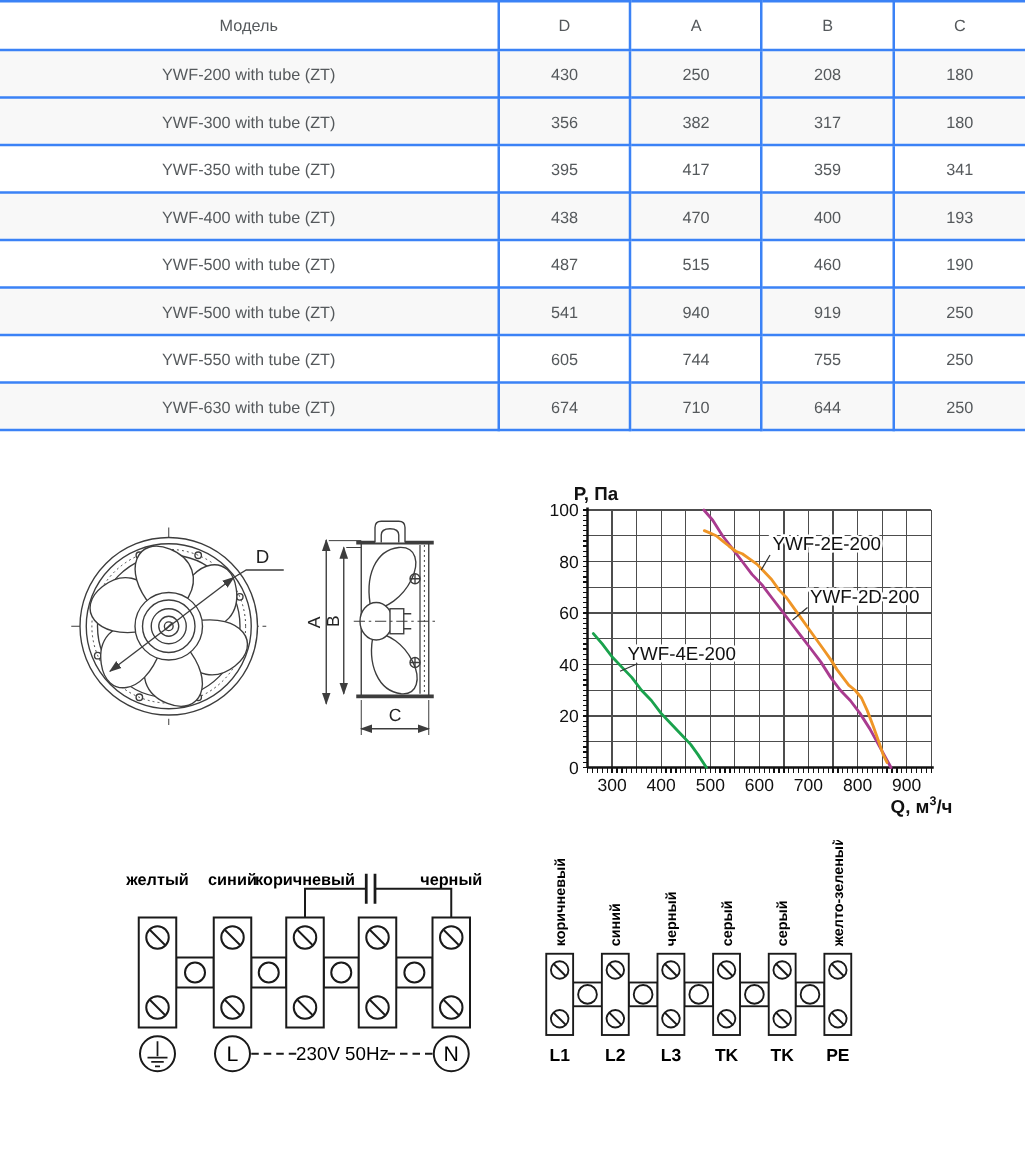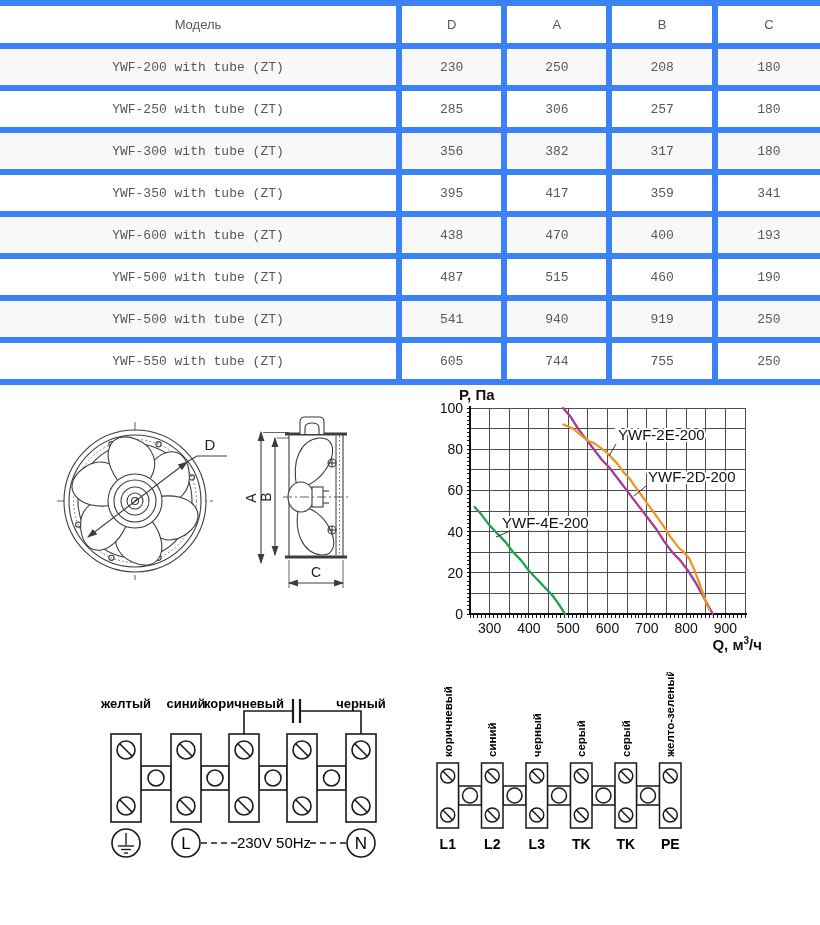--- a/index.html
+++ b/index.html
@@ -1,23 +1,23 @@
 <!DOCTYPE html>
 <html><head>
 <meta charset="utf-8">
 <style>
   html,body{margin:0;padding:0;background:#fff;}
   body{width:820px;height:925px;position:relative;font-family:"Liberation Sans",sans-serif;}
   
   .spec-table{position:absolute;left:0;top:0;width:820px;border-collapse:collapse;table-layout:fixed;
     border-top:1px solid #cfcfcf;}
-  .spec-table th,.spec-table td{border:6px solid #3b82f6;border-left:1px solid #ececec;
+  .spec-table th,.spec-table td{border:2px solid #3b82f6;border-left:1px solid #ececec;
     font-size:13px;color:#55595c;text-align:center;font-weight:400;padding:0;}
   .spec-table th{height:37px;background:#fff;}
-  .spec-table td{height:36px;font-family:Liberation Mono, monospace;}
+  .spec-table td{height:36px;}
   .spec-table tr.stripe td{background:#f8f8f8;}
   .spec-table col.c-model{width:398px;}
   .spec-table col.c-dim{width:105px;}
   .spec-table th:first-child,.spec-table td:first-child{border-left:none;}
   .spec-table th:last-child,.spec-table td:last-child{border-right:none;}
   
   .pane{position:absolute;}
   svg text{font-family:"Liberation Sans",sans-serif;}
 </style>
 </head>
@@ -36,48 +36,41 @@
       <th>Модель</th>
       <th>D</th>
       <th>A</th>
       <th>B</th>
       <th>C</th>
     </tr>
   </thead>
   <tbody id="spec-tbody">
       <tr class="stripe">
         <td>YWF-200 with tube (ZT)</td>
-        <td>230</td>
+        <td>430</td>
         <td>250</td>
         <td>208</td>
-        <td>180</td>
-      </tr>
-      <tr>
-        <td>YWF-250 with tube (ZT)</td>
-        <td>285</td>
-        <td>306</td>
-        <td>257</td>
         <td>180</td>
       </tr>
       <tr class="stripe">
         <td>YWF-300 with tube (ZT)</td>
         <td>356</td>
         <td>382</td>
         <td>317</td>
         <td>180</td>
       </tr>
       <tr>
         <td>YWF-350 with tube (ZT)</td>
         <td>395</td>
         <td>417</td>
         <td>359</td>
         <td>341</td>
       </tr>
       <tr class="stripe">
-        <td>YWF-600 with tube (ZT)</td>
+        <td>YWF-400 with tube (ZT)</td>
         <td>438</td>
         <td>470</td>
         <td>400</td>
         <td>193</td>
       </tr>
       <tr>
         <td>YWF-500 with tube (ZT)</td>
         <td>487</td>
         <td>515</td>
         <td>460</td>
@@ -88,20 +81,27 @@
         <td>541</td>
         <td>940</td>
         <td>919</td>
         <td>250</td>
       </tr>
       <tr>
         <td>YWF-550 with tube (ZT)</td>
         <td>605</td>
         <td>744</td>
         <td>755</td>
+        <td>250</td>
+      </tr>
+      <tr class="stripe">
+        <td>YWF-630 with tube (ZT)</td>
+        <td>674</td>
+        <td>710</td>
+        <td>644</td>
         <td>250</td>
       </tr>
     </tbody>
 </table>
 
 <svg class="pane" id="fan-drawing" style="left:45px;top:398px;" width="330" height="200" viewBox="0 0 330 200">
     <defs>
       <marker id="arr" viewBox="0 0 10 10" refX="9" refY="5" markerWidth="9" markerHeight="9" orient="auto-start-reverse">
         <path d="M0,1.5 L10,5 L0,8.5 z" fill="#3d3d3d"></path>
       </marker>

